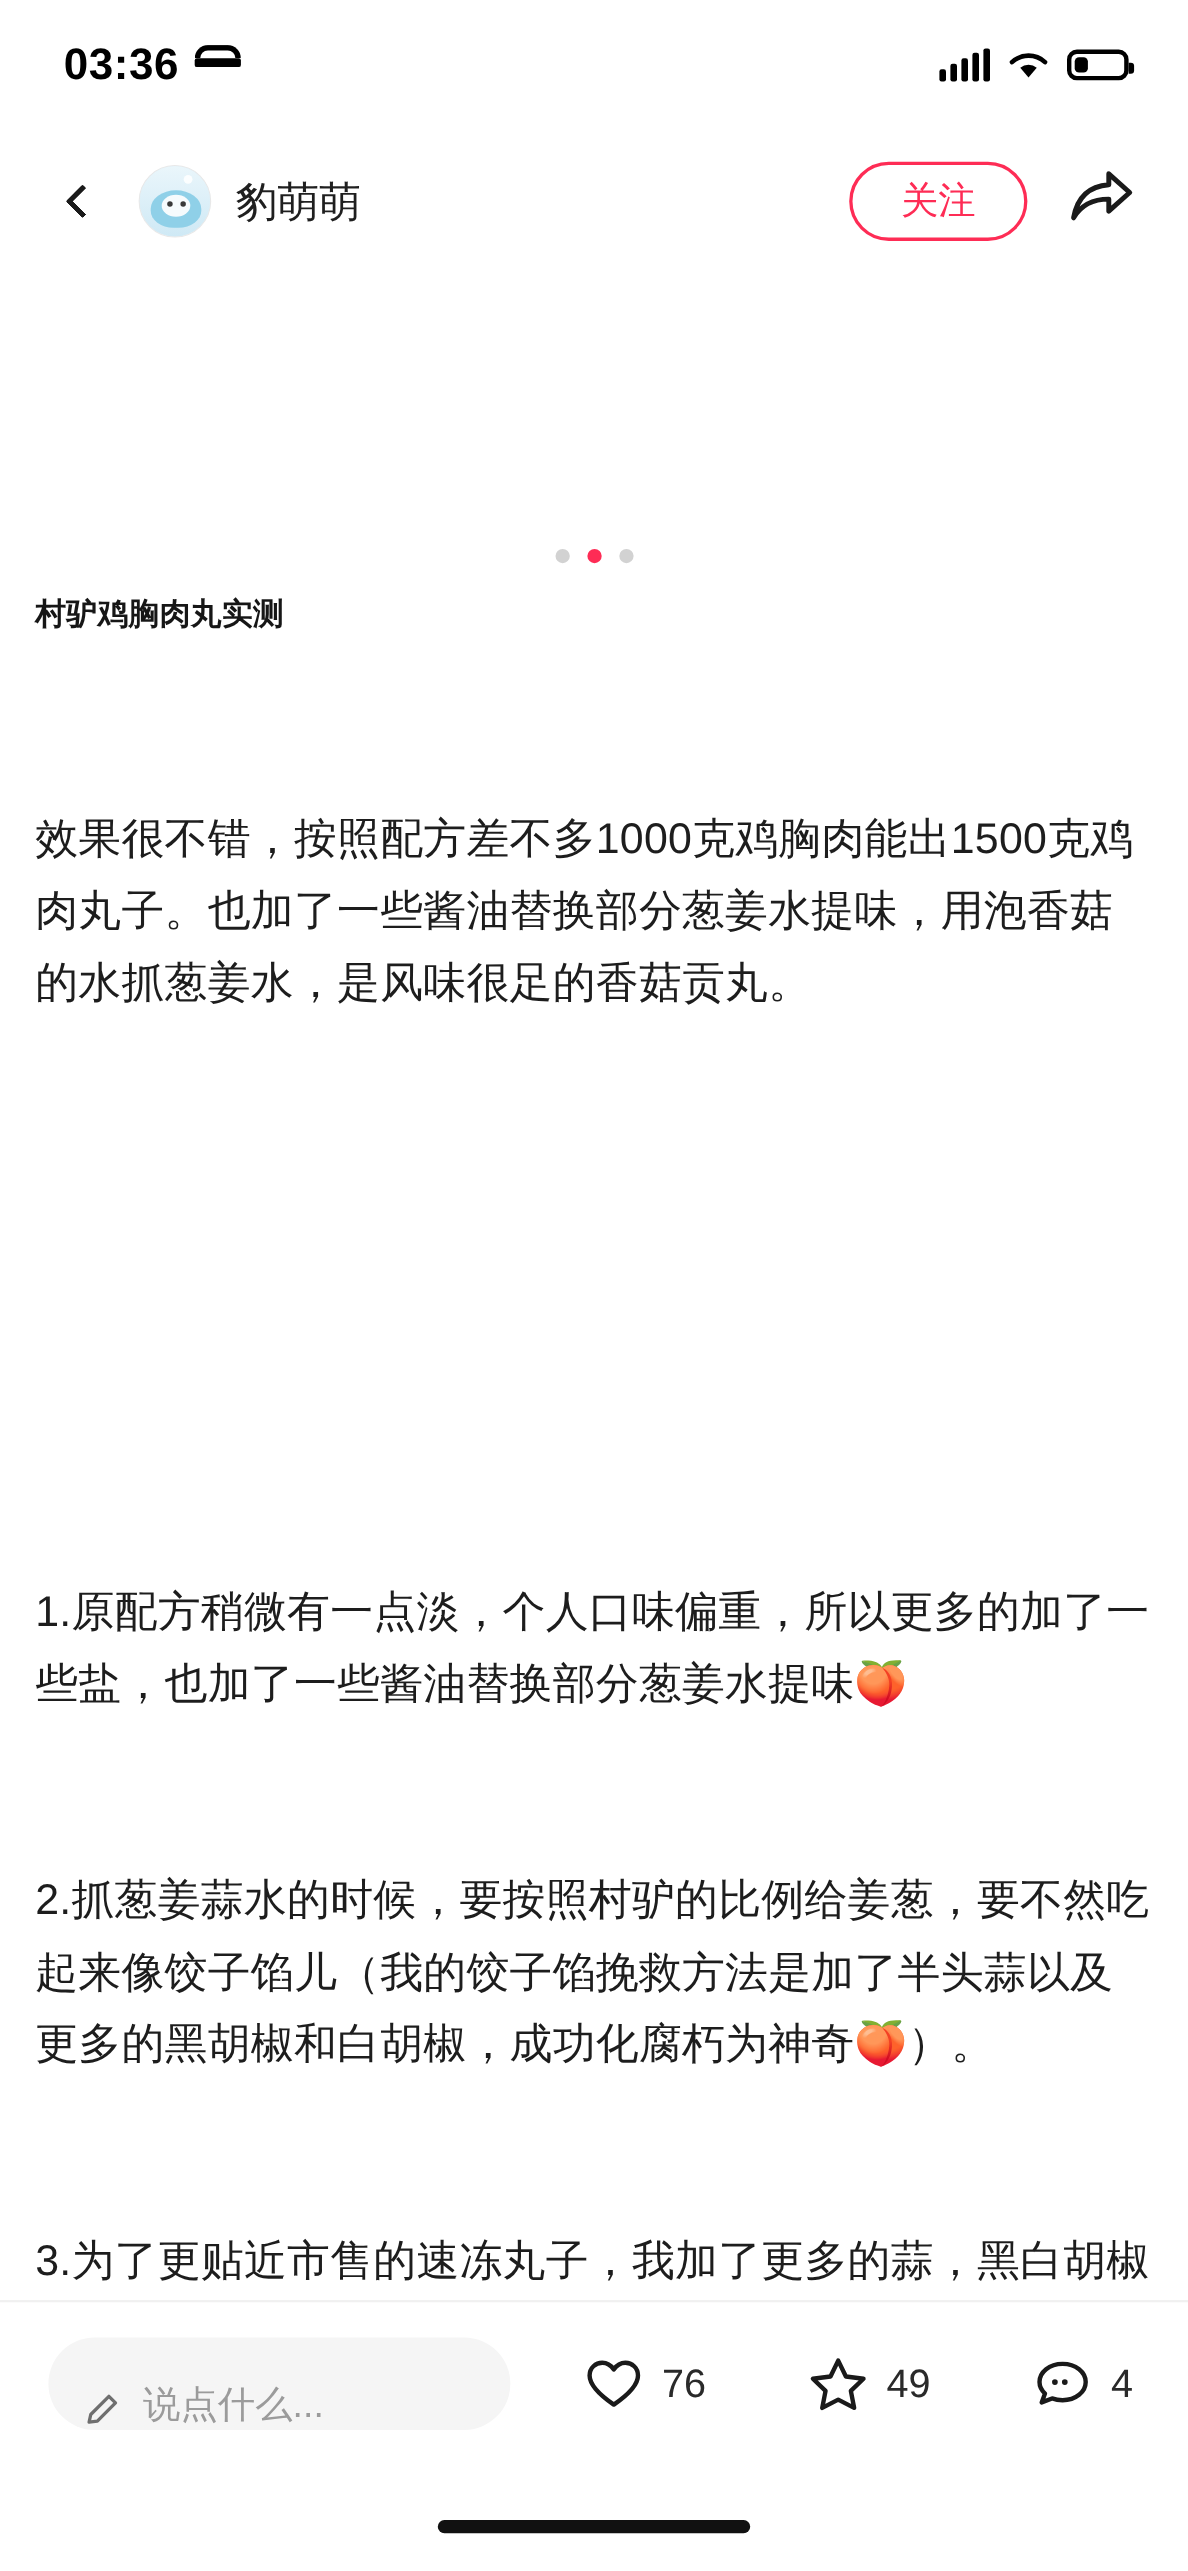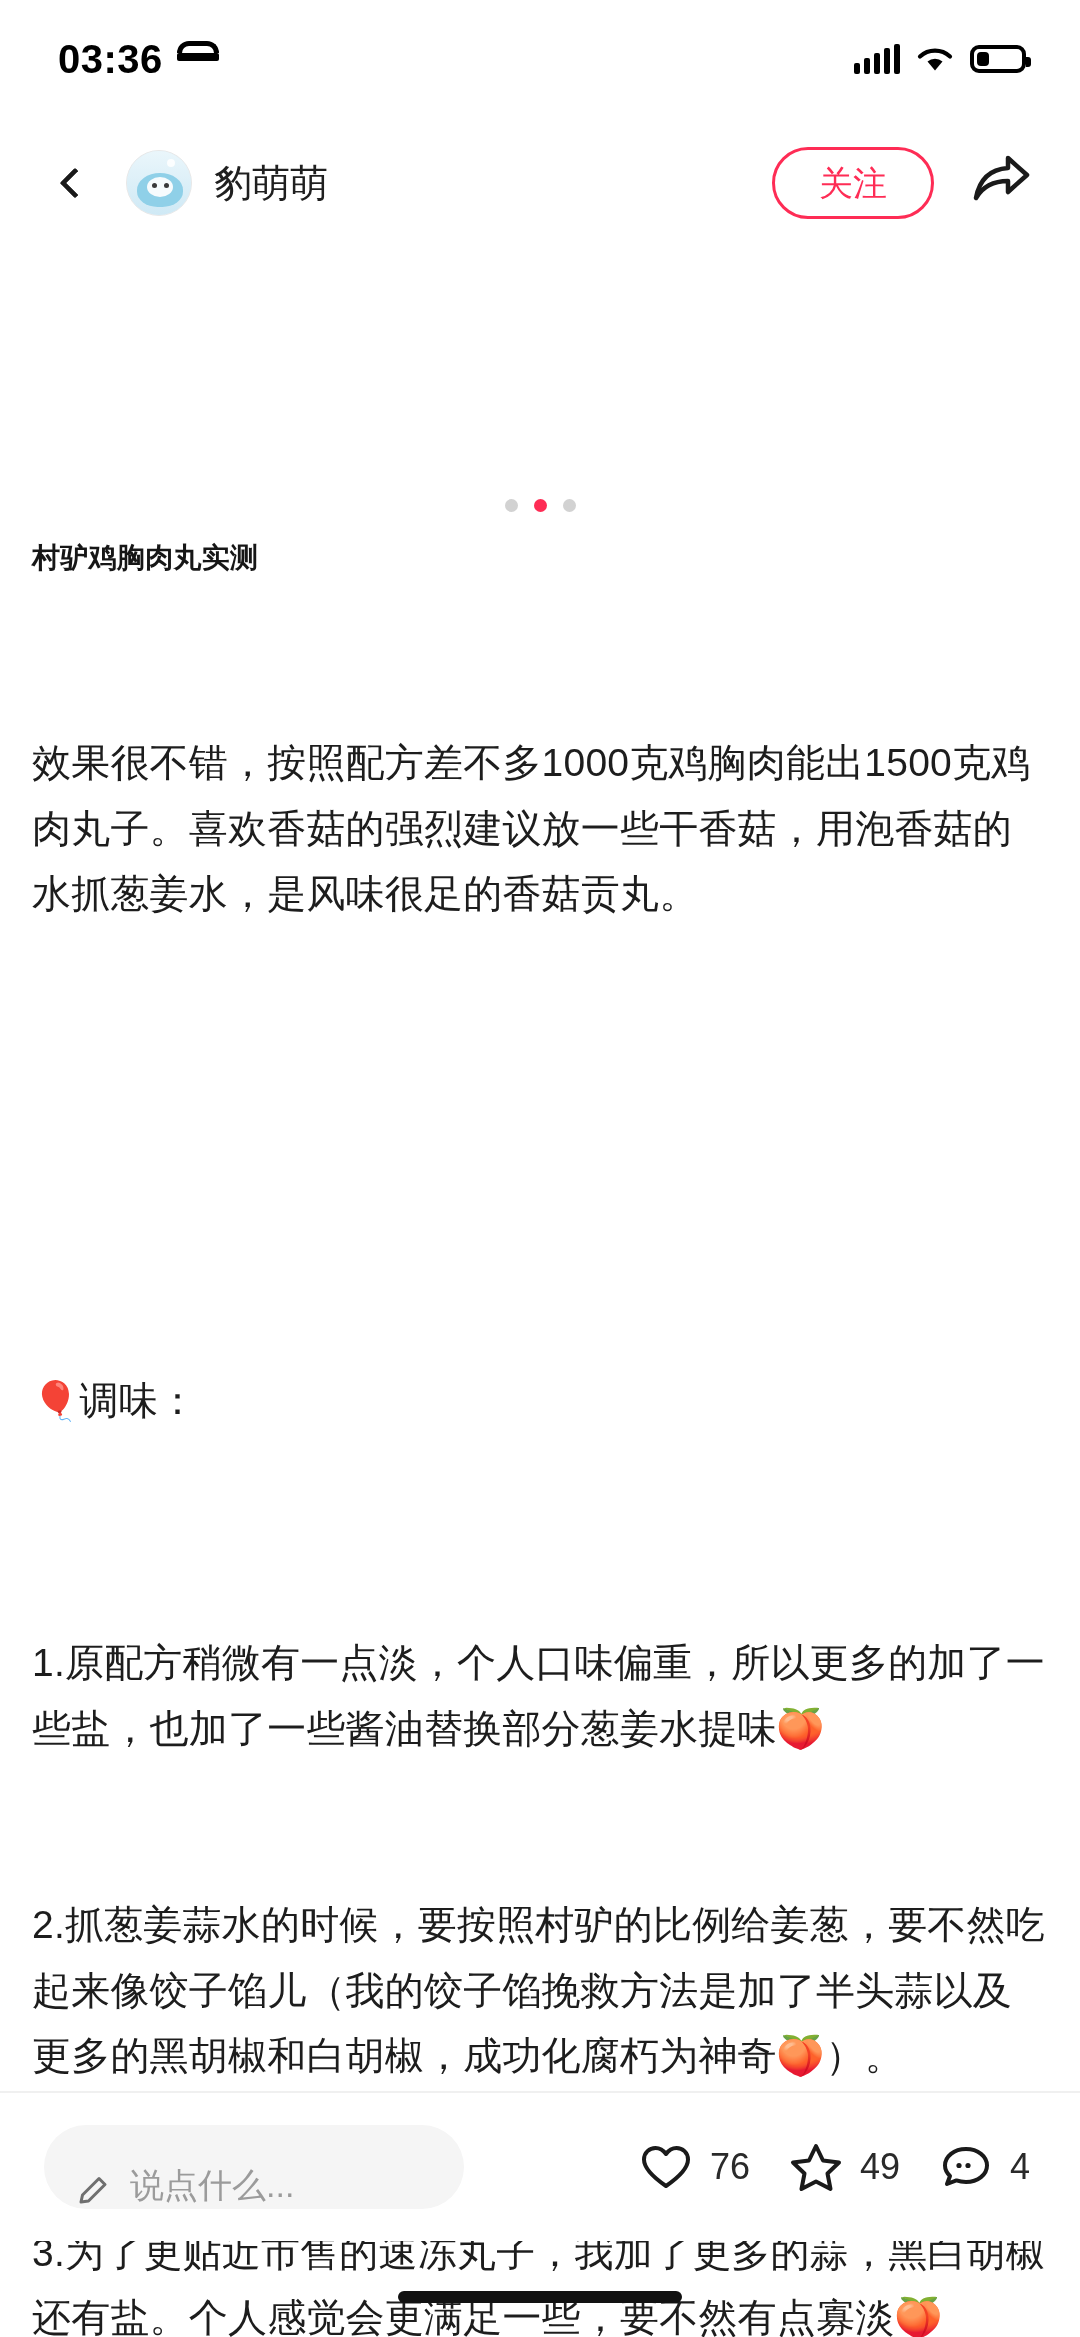--- a/index.html
+++ b/index.html
@@ -236,21 +236,21 @@
   }
   .comment-placeholder {
     color: #9b9b9b;
     font-size: 34px;
   }
   .actions {
     flex: 1 1 auto;
     display: flex;
     align-items: center;
     justify-content: flex-end;
-    gap: 38px;
+    gap: 92px;
     padding-right: 6px;
   }
   .action {
     display: flex;
     align-items: center;
     gap: 16px;
   }
   .action .cnt {
     font-size: 36px;
     color: #2a2a2a;
@@ -333,25 +333,24 @@
     <span></span>
     <span class="active"></span>
     <span></span>
   </div>
 </div>
 
 <div class="content">
   <div class="post-title">村驴鸡胸肉丸实测</div>
 
   <div class="post-body">
-    <div class="para">效果很不错，按照配方差不多1000克鸡胸肉能出1500克鸡肉丸子。喜欢香菇的强烈建议放一些干香菇，用泡香菇的水抓葱姜水，是风味很足的香菇贡丸。</div>
+    <div class="para">效果很不错，按照配方差不多1000克鸡胸肉能出1500克鸡肉丸子。也加了一些酱油替换部分葱姜水提味，用泡香菇的水抓葱姜水，是风味很足的香菇贡丸。</div>
 
     <div class="gap"></div>
 
-    <div class="para"><span class="emoji">🎈</span><span>调味：</span></div>
 
     <div class="para">1.原配方稍微有一点淡，个人口味偏重，所以更多的加了一些盐，也加了一些酱油替换部分葱姜水提味🍑</div>
     <div class="para">2.抓葱姜蒜水的时候，要按照村驴的比例给姜葱，要不然吃起来像饺子馅儿（我的饺子馅挽救方法是加了半头蒜以及更多的黑胡椒和白胡椒，成功化腐朽为神奇🍑）。</div>
     <div class="para">3.为了更贴近市售的速冻丸子，我加了更多的蒜，黑白胡椒还有盐。个人感觉会更满足一些，要不然有点寡淡🍑</div>
     
   </div>
 </div>
 
 <div class="bottombar">
   <div class="comment-box">

